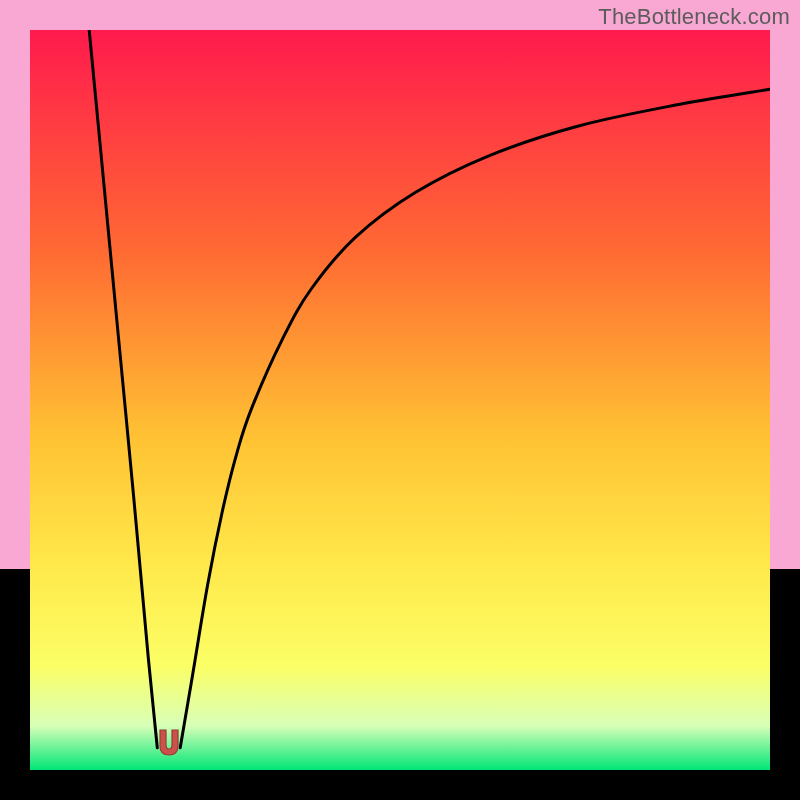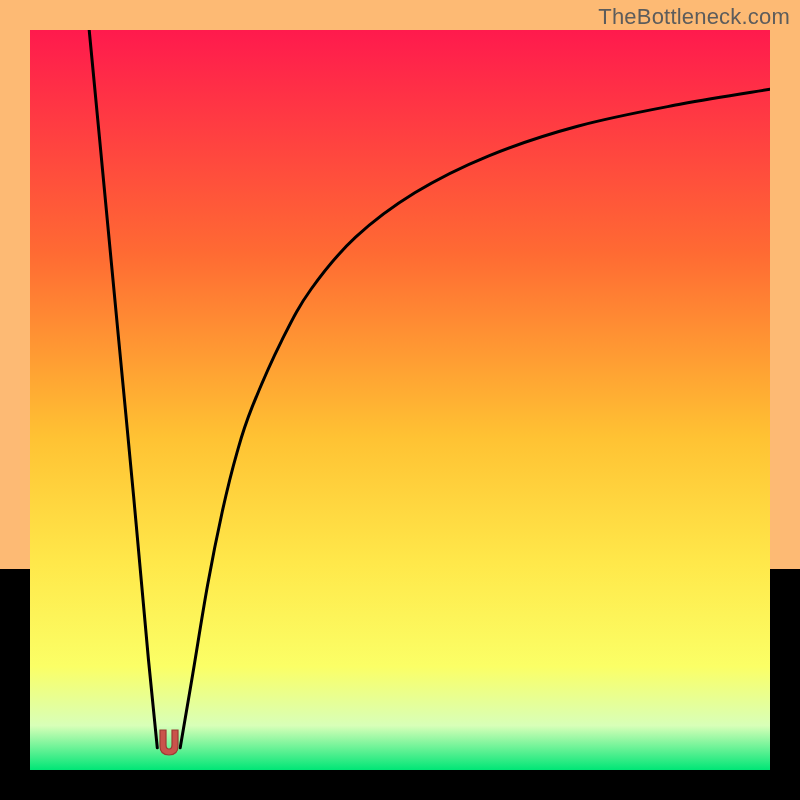--- a/index.html
+++ b/index.html
@@ -10,21 +10,21 @@
     overflow: hidden;
     background: #000;
     font-family: Arial, Helvetica, sans-serif;
   }
   .frame {
     position: absolute;
     left: 0;
     top: 0;
     width: 800px;
     height: 569px;
-    background: #fdba74;
+    background: #f9a8d4;
     text-decoration: underline;
   }
   .plot-area {
     position: absolute;
     left: 30px;
     top: 30px;
     width: 740px;
     height: 740px;
     overflow: hidden;
   }

